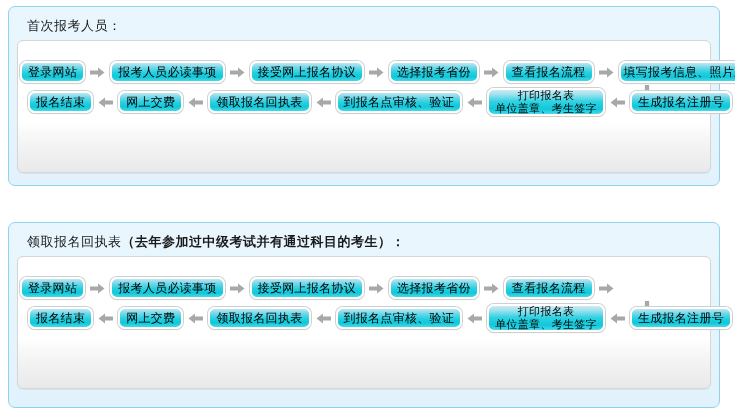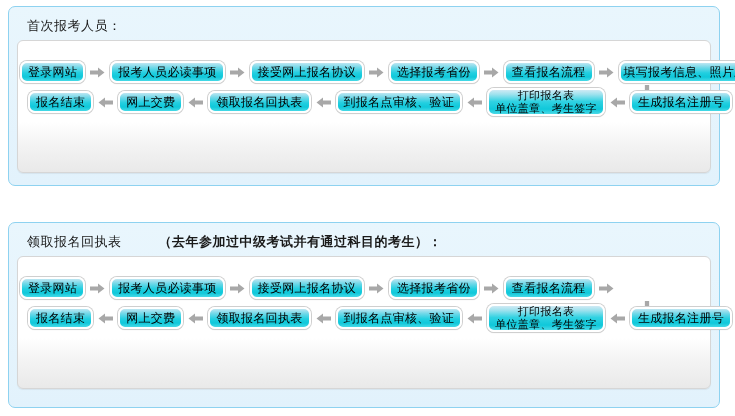--- a/index.html
+++ b/index.html
@@ -30,21 +30,21 @@
 
   .panel-header{
     height:28px;
     line-height:28px;
     padding-left:13px;
     font-size:13px;
     color:#1a1a1a;
     letter-spacing:.5px;
     white-space:nowrap;
   }
-  .panel-header .hdr-strong{font-weight:bold;margin-left:37px;}
+  .panel-header .hdr-strong{font-weight:bold;}
 
   
   .card{
     position:relative;
     box-sizing:border-box;
     margin:0 3px;
     border:1px solid #d6d6d6;
     border-radius:6px;
     background:#ffffff;
     background:linear-gradient(to bottom,#ffffff 0%,#ffffff 62%,#f4f4f4 78%,#e9e9e9 100%);

